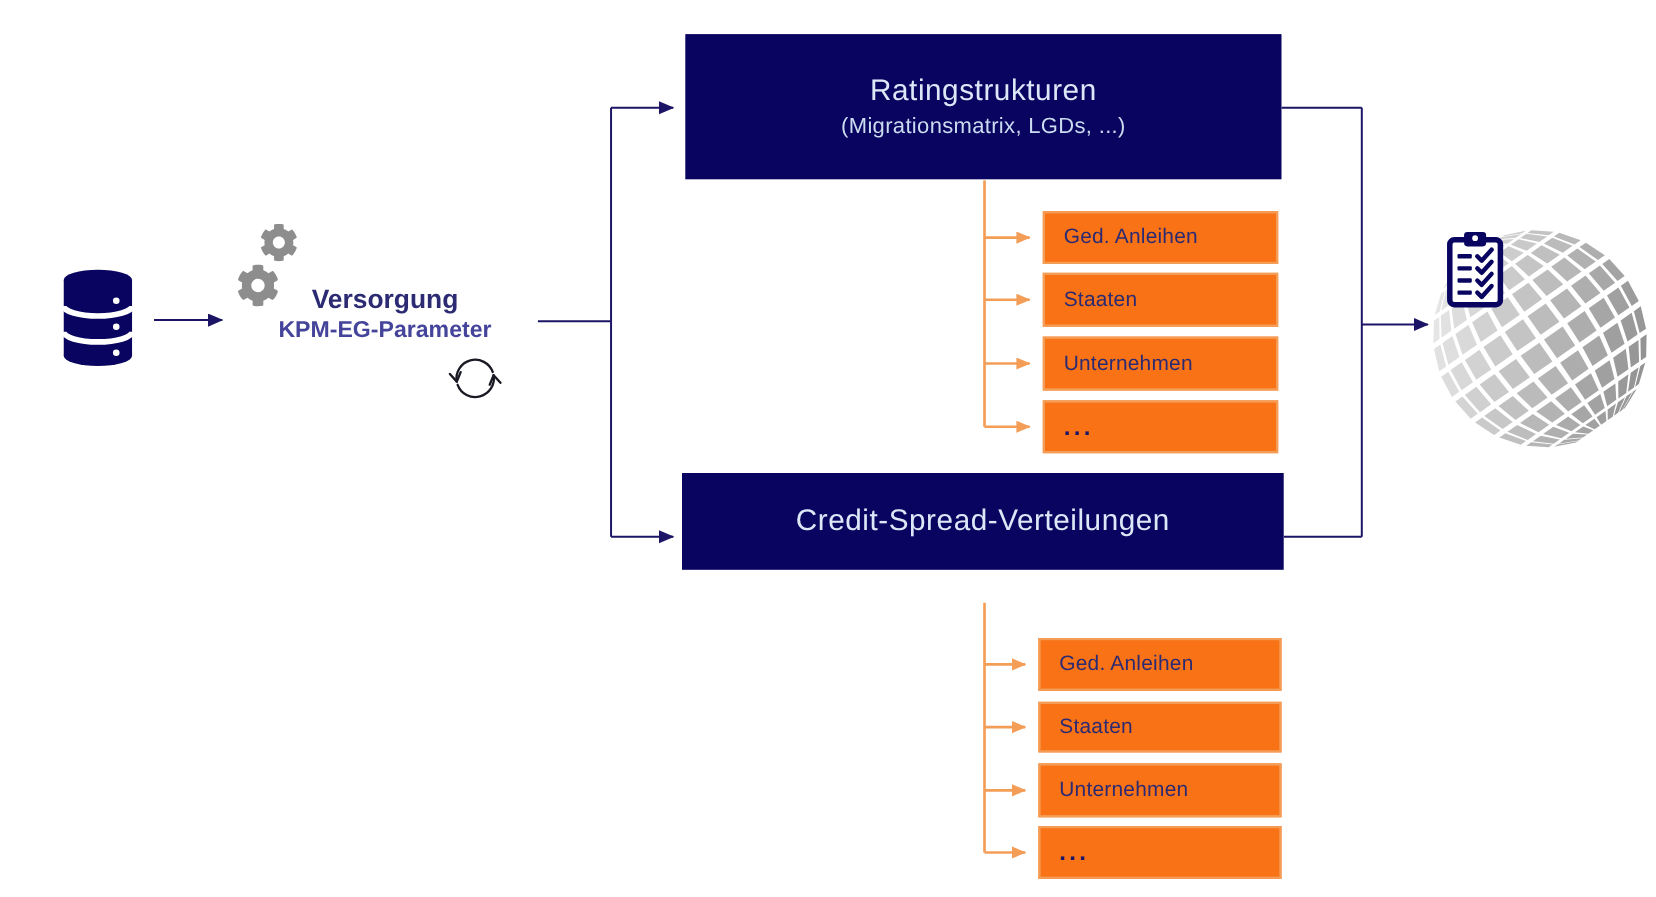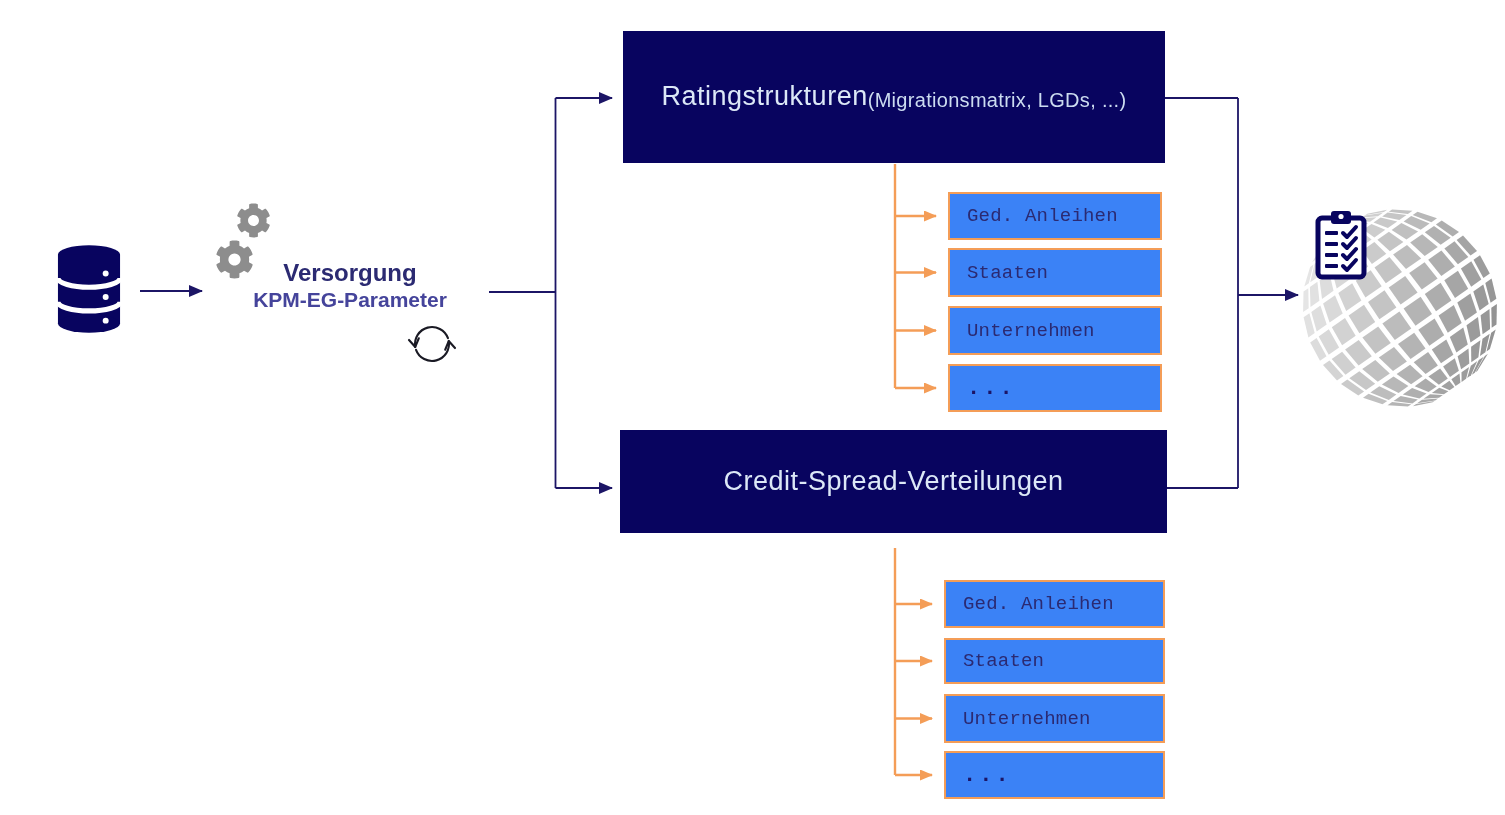--- a/index.html
+++ b/index.html
@@ -8,31 +8,31 @@
 
   .abs{position:absolute;}
   svg{display:block;}
 
   
   #connectors{position:absolute;left:0;top:0;z-index:3;pointer-events:none;}
 
   
   .group-box{
     position:absolute;background:#08045f;color:#dce8f7;z-index:2;
-    display:flex;flex-direction:row;align-items:center;justify-content:center;
+    display:flex;flex-direction:column;align-items:center;justify-content:center;
     text-align:center;
   }
   .group-title{font-size:27px;letter-spacing:.5px;line-height:1.15;font-weight:400;color:#dce8f7;}
   .group-subtitle{font-size:20px;letter-spacing:.3px;margin-top:6px;font-weight:300;color:#ccdcf0;}
 
   
   .item-box{
-    position:absolute;border:2px solid #f49d57;background:#3b82f6;z-index:2;
+    position:absolute;border:2px solid #f49d57;background:#f97316;z-index:2;
     display:flex;align-items:center;box-sizing:border-box;
-    font-size:19px;color:#2b2a72;padding-left:17px;letter-spacing:.2px;font-family:Liberation Mono, monospace;
+    font-size:19px;color:#2b2a72;padding-left:17px;letter-spacing:.2px;
   }
   .item-box.ellipsis{font-weight:700;font-size:22px;letter-spacing:3px;color:#1c1566;}
 
   
   .proc-title{position:absolute;left:270px;top:259px;width:160px;text-align:center;
     font-size:24px;font-weight:700;color:#2b2a72;z-index:2;}
   .proc-subtitle{position:absolute;left:238px;top:288px;width:224px;text-align:center;
     font-size:21px;font-weight:700;color:#45449b;z-index:2;}
 
   .z1{z-index:1;} .z2{z-index:2;} .z4{z-index:4;}
@@ -104,21 +104,21 @@
       <path d="M -15.97 5.81 A 17 17 0 0 0 16.74 -2.95"></path>
       <polyline points="23.0,4.04 16.74,-2.95 13.2,5.74"></polyline>
     </g>
   </svg>
 
   <div class="group-box" style="left:623px;top:31px;width:542px;height:132px;">
     <div class="group-title">Ratingstrukturen</div>
     <div class="group-subtitle">(Migrationsmatrix, LGDs, ...)</div>
   </div>
 
-  <div class="group-box" style="left:620px;top:430px;width:547px;height:103px;">
+  <div class="group-box" style="left:620px;top:430px;width:547px;height:88px;">
     <div class="group-title">Credit-Spread-Verteilungen</div>
   </div>
 
   <div class="item-box" style="left:948px;top:192px;width:214px;height:48px;">
     <span>Ged. Anleihen</span>
   </div>
   <div class="item-box" style="left:948px;top:248px;width:214px;height:49px;">
     <span>Staaten</span>
   </div>
   <div class="item-box" style="left:948px;top:306px;width:214px;height:49px;">

